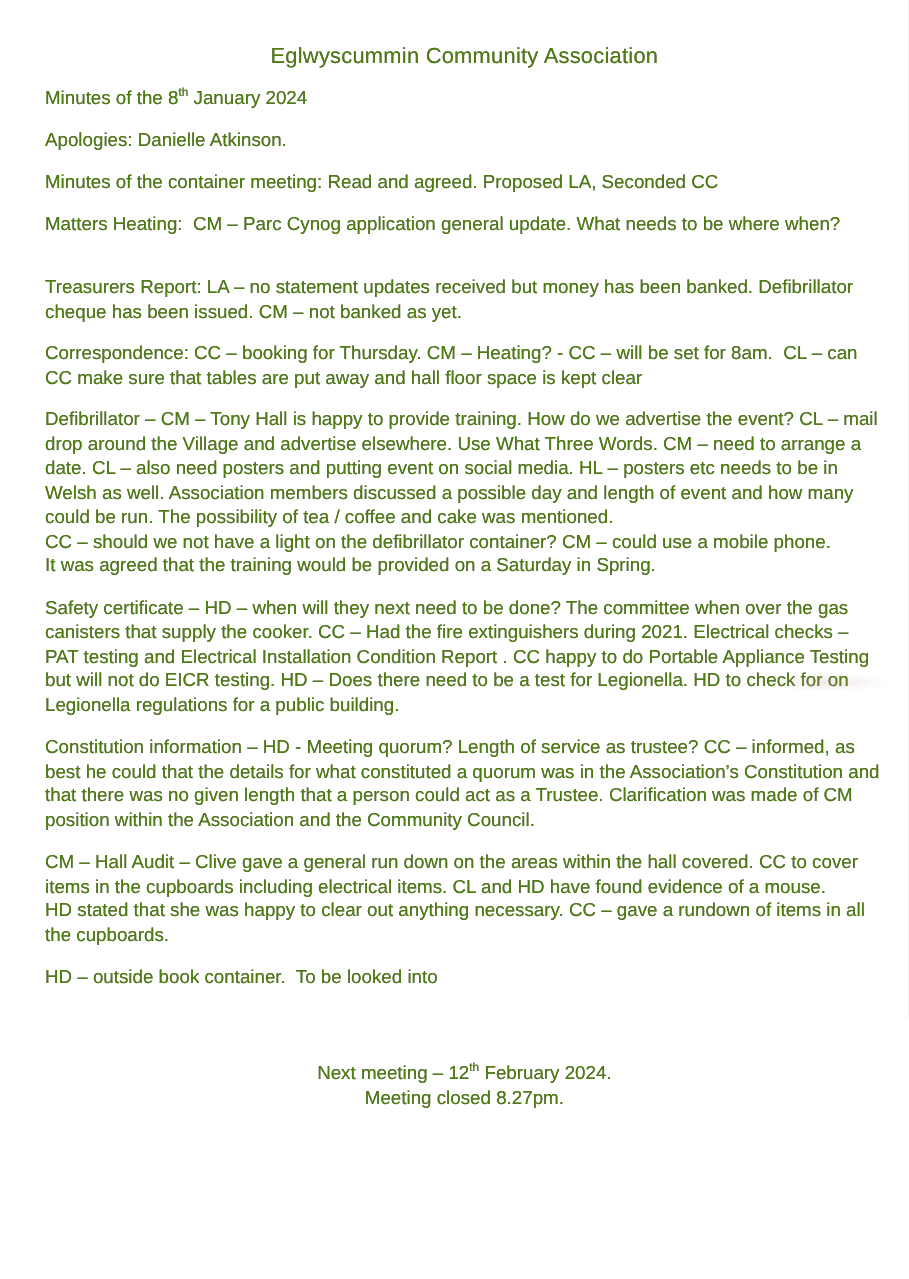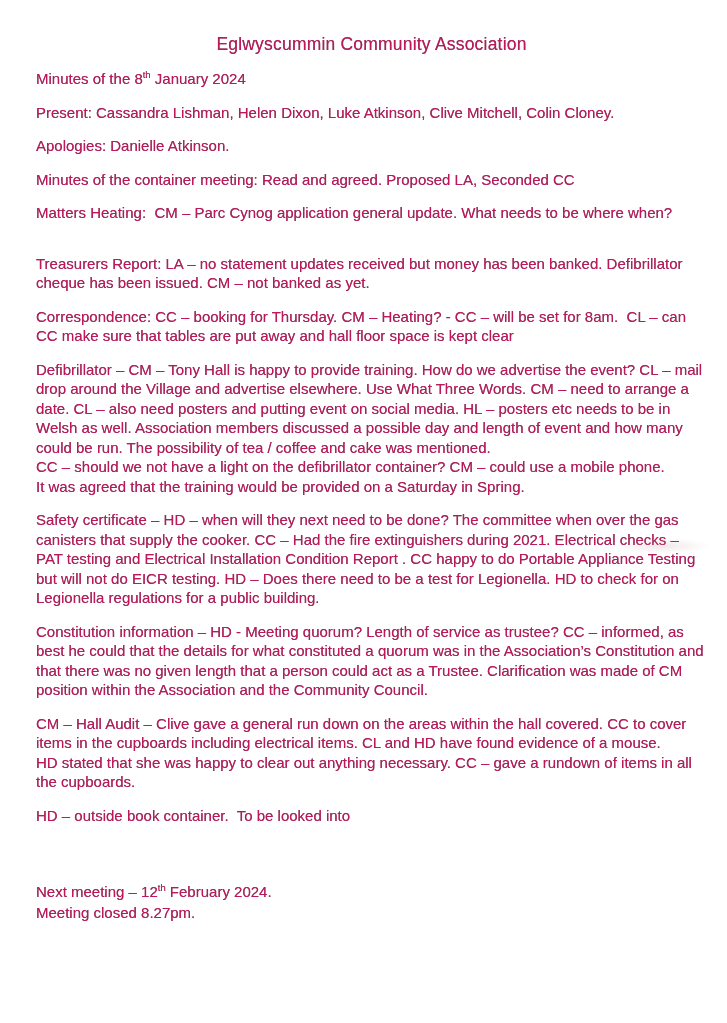--- a/index.html
+++ b/index.html
@@ -6,21 +6,21 @@
     margin: 0;
     padding: 0;
     background: #e8e8e8;
   }
   .page {
     position: relative;
     width: 727px;
     height: 1023px;
     background: #ffffff;
     font-family: "Liberation Sans", sans-serif;
-    color: #be185d;
+    color: #4d7c0f;
     overflow: hidden;
     box-sizing: border-box;
     padding: 34px 20px 0 36px;
     
     text-shadow: 0 0 0.4px rgba(0,0,0,0.55);
   }
   .doc-title {
     font-size: 17.5px;
     font-weight: normal;
     text-align: center;
@@ -32,20 +32,21 @@
     font-size: 15px;
     line-height: 19.5px;
     margin: 1px 0 14px 0;
     white-space: pre-wrap;
   }
   .para.gap-before-large {
     margin-top: 31px;
   }
   .footer-block {
     margin-top: 57px;
+    text-align: center;
   }
   .footer-block .para {
     margin-bottom: 0;
   }
   sup {
     font-size: 9.5px;
     line-height: 0;
     vertical-align: super;
   }
   .scan-artifact {
@@ -60,21 +61,20 @@
 </style>
 </head>
 <body>
 
 <div class="page">
 
   <h1 class="doc-title">Eglwyscummin Community Association</h1>
 
   <p class="para"><span>Minutes of the 8</span><sup>th</sup><span> January 2024</span></p>
 
-  <p class="para">Present: Cassandra Lishman, Helen Dixon, Luke Atkinson, Clive Mitchell, Colin Cloney.</p>
 
   <p class="para">Apologies: Danielle Atkinson.</p>
 
   <p class="para">Minutes of the container meeting: Read and agreed. Proposed LA, Seconded CC</p>
 
   <p class="para">Matters Heating:  CM – Parc Cynog application general update. What needs to be where when?</p>
 
   <p class="para gap-before-large">Treasurers Report: LA – no statement updates received but money has been banked. Defibrillator cheque has been issued. CM – not banked as yet.</p>
 
   <p class="para">Correspondence: CC – booking for Thursday. CM – Heating? - CC – will be set for 8am.  CL – can CC make sure that tables are put away and hall floor space is kept clear</p>

